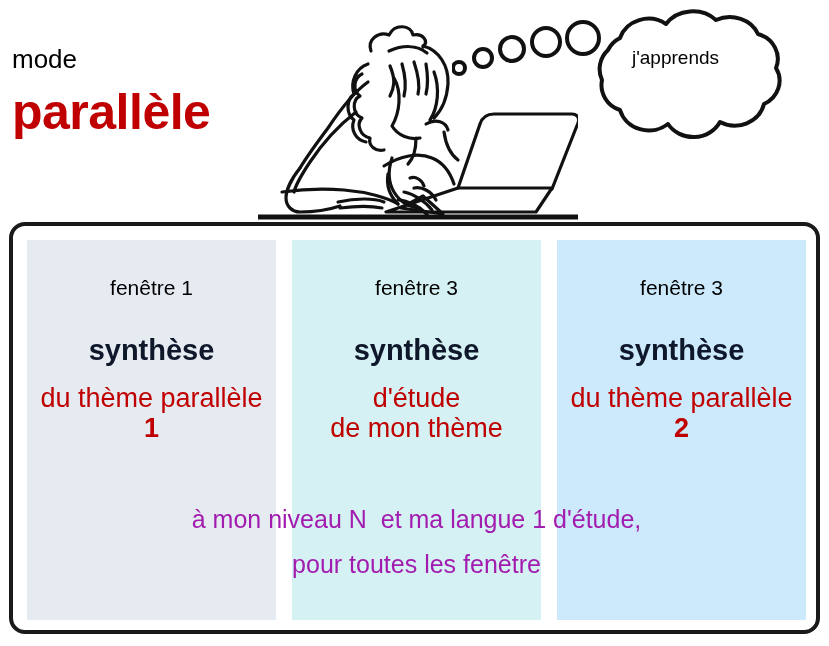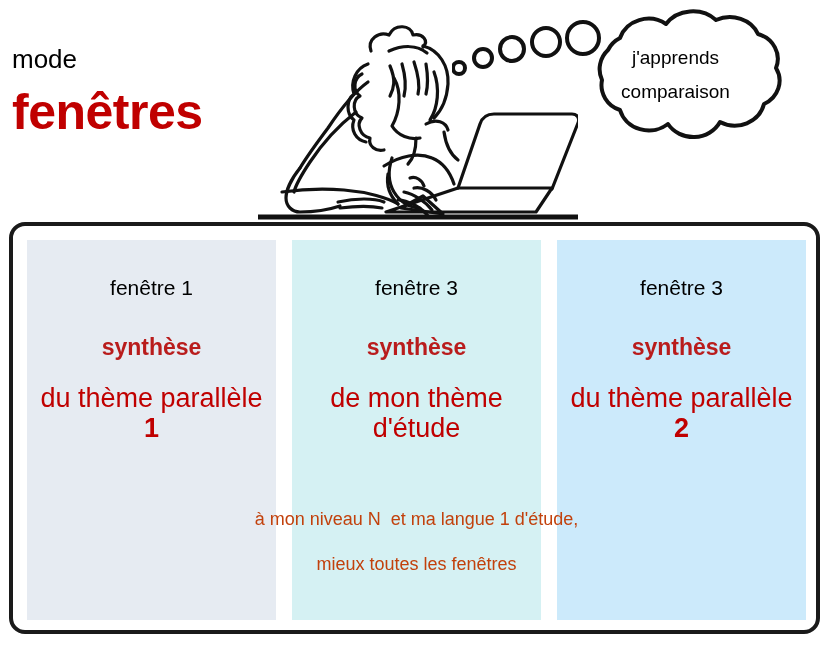--- a/index.html
+++ b/index.html
@@ -114,23 +114,23 @@
     font-size: 21px;
     color: #000000;
   }
 
   .col-synthese {
     position: absolute;
     left: 0;
     top: 94px;
     width: 100%;
     text-align: center;
-    font-size: 23px;
+    font-size: 29px;
     font-weight: bold;
-    color: #b91c1c;
+    color: #0f172a;
   }
 
   .col-sub {
     position: absolute;
     left: 0;
     top: 143px;
     width: 100%;
     text-align: center;
     font-size: 27px;
     line-height: 30px;
@@ -139,35 +139,35 @@
   .col-sub .sub-line { display: block; }
   .col-sub .sub-num { display: block; font-weight: bold; }
 
   
   #shared-note {
     position: absolute;
     left: 14px;
     top: 271px;
     width: 779px;
     text-align: center;
-    font-size: 18px;
+    font-size: 25px;
     line-height: 45px;
-    color: #c2410c;
+    color: #a21caf;
     pointer-events: none;
   }
   #shared-note span { display: block; white-space: pre; }
 </style>
 </head>
 <body>
 
 <div id="header">
 
   <div id="mode-label">mode</div>
 
-  <div id="mode-title" style="color: rgb(192, 0, 0);">fenêtres</div>
+  <div id="mode-title" style="color: rgb(192, 0, 0);">parallèle</div>
 
   <div id="illustration">
     <svg width="320" height="216" viewBox="0 0 320 216" fill="none" stroke="#111111" stroke-width="3.2" stroke-linecap="round" stroke-linejoin="round">
 
       <path d="M113 45 c-4 -12 8 -20 18 -16 c6 -12 22 -10 24 0 c10 -2 16 6 10 12"></path>
 
       <path d="M110 58 c-12 4 -18 18 -14 30 c-8 6 -8 20 0 26 c-4 10 2 20 12 22"></path>
       <path d="M165 40 c16 4 26 20 25 38 c-1 14 -6 26 -14 34"></path>
       <path d="M131 45 c14 -6 28 -6 38 2"></path>
 
@@ -233,21 +233,20 @@
         a30 28 0 0 1 -44 18
         a30 28 0 0 1 -52 2
         a30 28 0 0 1 -48 -14
         a26 26 0 0 1 -18 -30
         a26 26 0 0 1 6 -30
         a28 26 0 0 1 12 -12
         z"></path>
     </svg>
     <div id="bubble-text">
       <span>j'apprends</span>
-      <span>comparaison</span>
     </div>
   </div>
 </div>
 
 <div id="panel" style="border-color: rgb(26, 26, 26);">
 
   <div id="columns">
 
     <div class="column" id="col-1" style="background: rgb(230, 235, 242);">
       <div class="col-header">fenêtre 1</div>
@@ -255,34 +254,34 @@
       <div class="col-sub">
         <span class="sub-line">du thème parallèle</span>
         <span class="sub-num">1</span>
       </div>
     </div>
 
     <div class="column" id="col-2" style="background: rgb(213, 241, 243);">
       <div class="col-header">fenêtre 3</div>
       <div class="col-synthese">synthèse</div>
       <div class="col-sub">
+        <span class="sub-line">d'étude</span>
         <span class="sub-line">de mon thème</span>
-        <span class="sub-line">d'étude</span>
       </div>
     </div>
 
     <div class="column" id="col-3" style="background: rgb(204, 234, 251);">
       <div class="col-header">fenêtre 3</div>
       <div class="col-synthese">synthèse</div>
       <div class="col-sub">
         <span class="sub-line">du thème parallèle</span>
         <span class="sub-num">2</span>
       </div>
     </div>
 
   </div>
 
   <div id="shared-note">
     <span>à mon niveau N  et ma langue 1 d'étude,</span>
-    <span>mieux toutes les fenêtres</span>
+    <span>pour toutes les fenêtre</span>
   </div>
 
 </div>
 
 </body></html>

